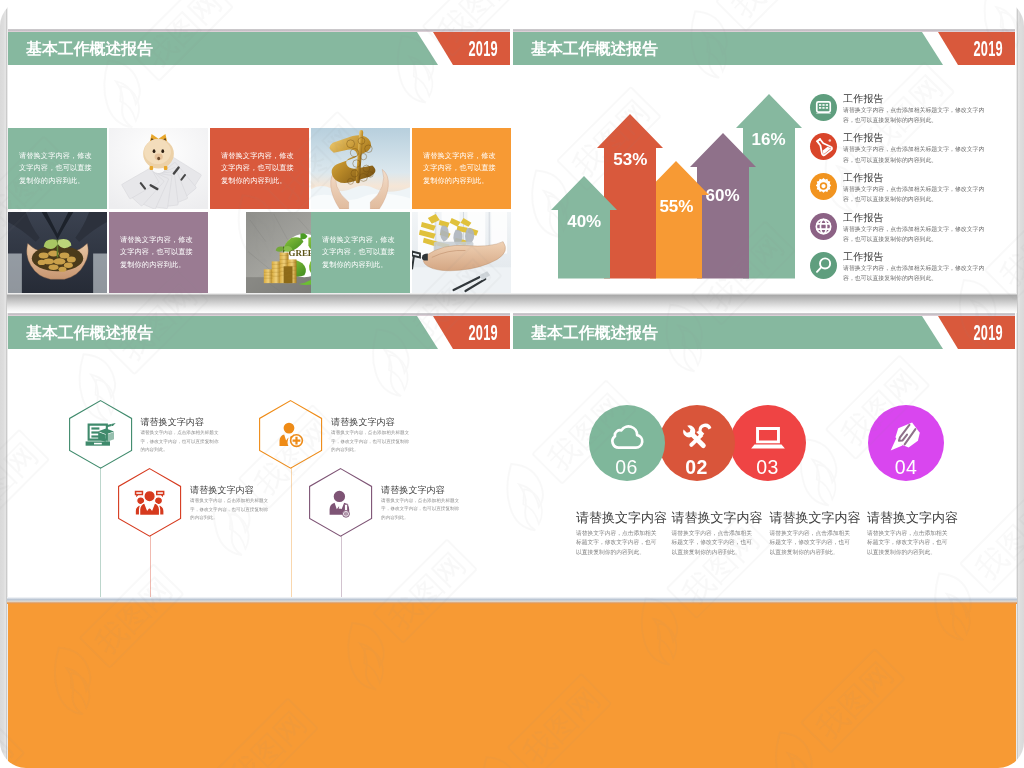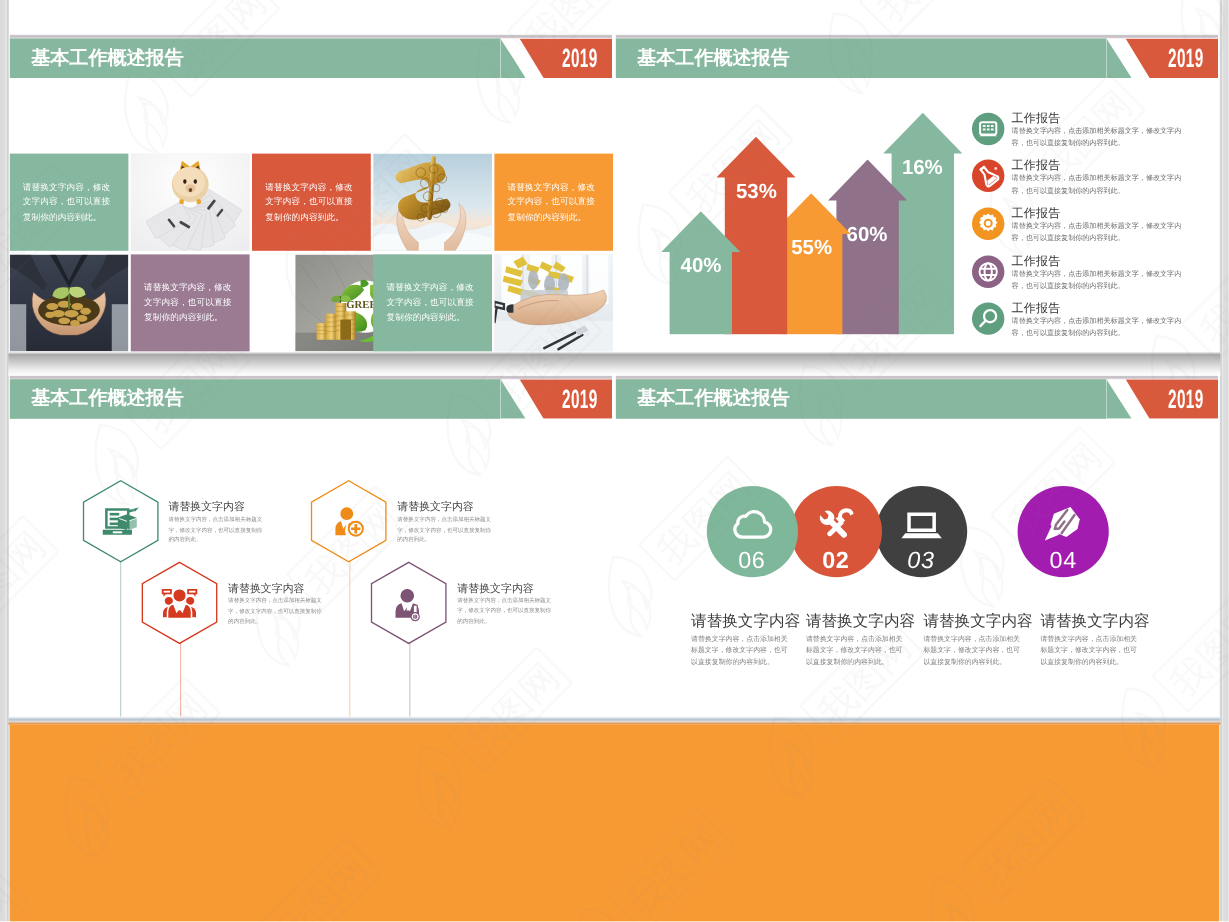--- a/index.html
+++ b/index.html
@@ -1,20 +1,20 @@
 <!DOCTYPE html>
 <html><head>
 <meta charset="utf-8">
 <title>PPT Template Preview</title>
 <style>
   html,body{margin:0;padding:0;}
   body{width:1024px;height:768px;overflow:hidden;background:#fff;
        font-family:"Liberation Sans",sans-serif;-webkit-font-smoothing:antialiased;}
   .page{position:absolute;left:0;top:0;width:1024px;height:768px;overflow:hidden;
-        background:#fff;}
+        background:#fff;border-radius:26px;}
   
   .gutter{position:absolute;top:0;height:768px;width:8px;}
   .gutter.l{left:0;background:linear-gradient(to right,#d9d9d9 0%,#dedede 55%,#f0f0f0 62%,#c9c9c9 82%,#fdfdfd 100%);}
   .gutter.r{right:0;left:auto;background:linear-gradient(to left,#d9d9d9 0%,#dedede 55%,#f0f0f0 62%,#c9c9c9 82%,#fdfdfd 100%);}
 
   .slide{position:absolute;background:#fff;overflow:hidden;}
 
   
   .hdr{position:absolute;left:0;top:0;width:100%;height:33px;}
   .hdr .green{position:absolute;left:0;top:0;height:33px;background:#86b89f;}
@@ -570,38 +570,38 @@
   <div class="slide" id="s4" style="left:513px;top:294px;width:503px;height:310px;">
     <div class="hdr" style="top:22px;">
       <div class="edge" style="left:0;right:1px;width:auto;"></div>
       <div class="green" style="width:409px;"></div>
       <div class="greenslope" style="left:409px;"></div>
       <div class="red" style="left:425px;right:1px;"></div>
       <div class="title">基本工作概述报告</div>
       <div class="year">2019</div>
     </div>
     <div id="s4circ">
-        <div class="bigcirc" style="left:335px;top:111px;width:76px;height:76px;background:#a21caf;">
+        <div class="bigcirc" style="left:355px;top:111px;width:76px;height:76px;background:#d946ef;">
           <div style="position:absolute;left:20px;top:14px;">
             <svg width="36" height="36" viewBox="0 0 32 32" style="display:block">
               <g transform="rotate(6 16 16)">
                 <g fill="#fff">
                   <path d="M20.0 2.6 l7.8 8.4 l-.9 7.2 l-7.6 6.9 l-7.5 -2.2 l-5.1 -5.6 l1.6 -8.4 z"></path>
                   <path d="M7.6 17.8 l6.1 6.1 l-10.0 5.4 z"></path>
                 </g>
                 <g stroke="#8f718a" stroke-width="1.8" stroke-linecap="round" stroke-linejoin="round" fill="none">
                   <path d="M17.9 5.0 l-7.2 11.8 l-.6 3.2 l3.2 -.6 l3.4 -5.6"></path>
                   <path d="M23.6 8.2 l-8.1 14.5"></path>
                 </g>
               </g>
             </svg>
           </div>
           <div class="bignum" style="top:52px;left:0;">04</div>
         </div>
-        <div class="bigcirc" style="left:216.5px;top:111px;width:76px;height:76px;background:#404040;font-style:italic;">
+        <div class="bigcirc" style="left:216.5px;top:111px;width:76px;height:76px;background:#ef4444;">
           <div style="position:absolute;left:20px;top:14px;">
             <svg width="36" height="36" viewBox="0 0 32 32" style="display:block">
               <g fill="#fff">
                 <path fill-rule="evenodd" d="M5.4 7.2 h21.2 v14.4 h-21.2 z M8.0 9.8 h16.0 v9.2 h-16.0 z"></path>
                 <path d="M4.0 22.6 h24.0 l3.0 3.6 h-30.0 z"></path>
               </g>
             </svg>
           </div>
           <div class="bignum" style="top:52px;left:0;">03</div>
         </div>

